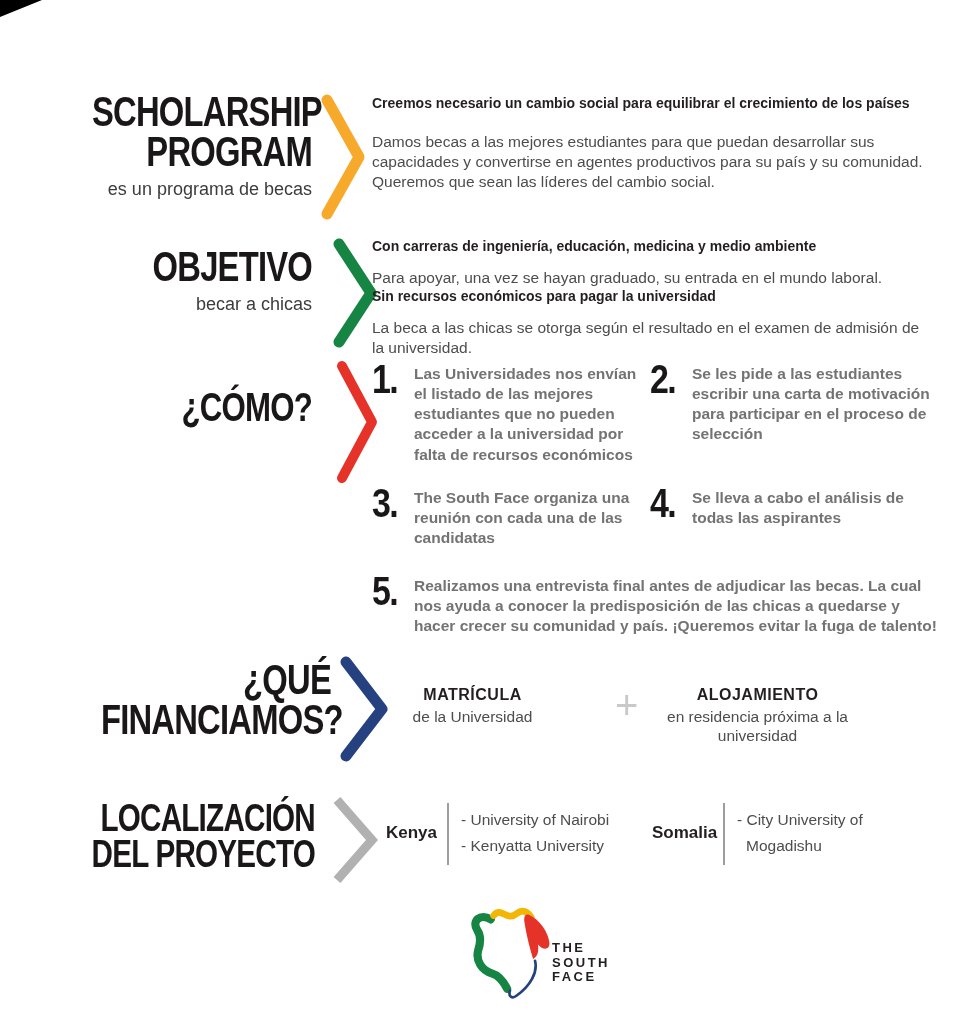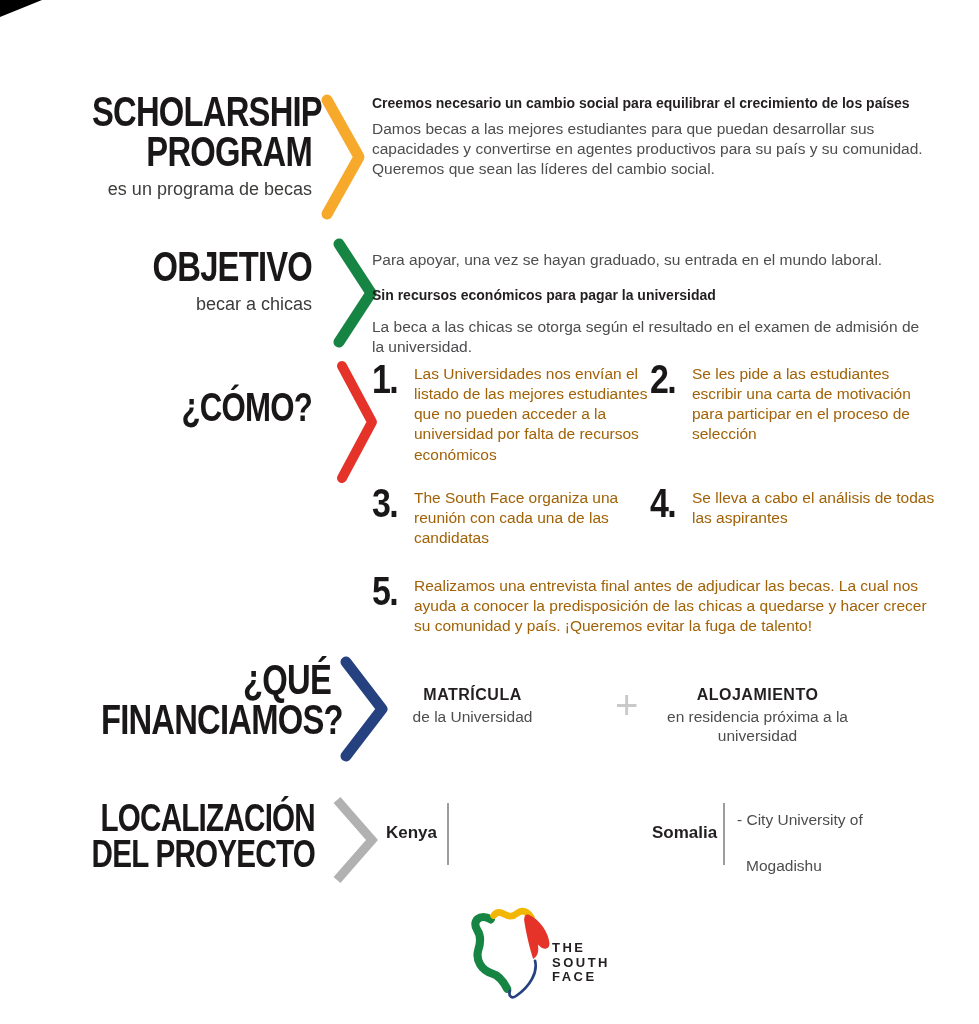--- a/index.html
+++ b/index.html
@@ -36,35 +36,35 @@
   .body-txt{font-size:15.5px;color:#4d4d4f;line-height:1.3;margin-top:12px;}
   .chev{display:block;}
   
   .step{display:flex;align-items:flex-start;}
   .step-num{
     font-weight:bold;color:#1a1718;font-size:40px;line-height:0.85;
     letter-spacing:-2px;
     transform:scaleX(0.85);transform-origin:0 0;
     flex:0 0 42px;
   }
-  .step-txt{font-size:15.5px;color:#a16207;line-height:1.3;padding-top:2px;}
+  .step-txt{font-size:15.5px;color:#737373;line-height:1.3;padding-top:2px;font-weight:bold;}
   
   .fin-item{text-align:center;}
   .fin-title{font-size:16px;font-weight:bold;color:#231f20;letter-spacing:0.5px;}
   .fin-sub{font-size:15.5px;color:#4d4d4f;line-height:1.25;margin-top:3px;}
   .plus{
     font-size:40px;color:#c9c9c9;font-weight:400;line-height:1;
     font-family:"Liberation Sans",sans-serif;
   }
   
   .country{font-size:17px;font-weight:bold;color:#231f20;}
   .vdiv{width:1.5px;background:#9d9d9d;}
   .uni-list{font-size:15.5px;color:#4d4d4f;line-height:1.65;}
   .uni-line{display:block;}
-  .uni-line.indent{padding-left:9px;margin-top:20px;}
+  .uni-line.indent{padding-left:9px;}
   
   .logo-text{
     font-size:13px;font-weight:bold;color:#231f20;
     letter-spacing:2.5px;line-height:1.12;
   }
   .logo-text span{display:block;}
 </style>
 </head>
 <body>
 
@@ -77,35 +77,36 @@
       <span class="tl">SCHOLARSHIP</span>
       <span class="tl">PROGRAM</span>
     </div>
     <div class="title-sub">es un programa de becas</div>
   </div>
   <svg class="abs chev" style="left:318px;top:92px;" width="50" height="130" viewBox="0 0 50 130">
     <path d="M9,8 L41,65 L9,122" fill="none" stroke="#f7a92b" stroke-width="11" stroke-linecap="round" stroke-linejoin="round"></path>
   </svg>
   <div class="abs" style="left:372px;top:95px;width:552px;">
     <div class="h-bold">Creemos necesario un cambio social para equilibrar el crecimiento de los países</div>
-    <div class="body-txt" style="margin-top:6px;">Damos becas a las mejores estudiantes para que puedan desarrollar sus capacidades y convertirse en agentes productivos para su país y su comunidad. Queremos que sean las líderes del cambio social.</div>
+    <div class="body-txt" style="margin-top:19px;">Damos becas a las mejores estudiantes para que puedan desarrollar sus capacidades y convertirse en agentes productivos para su país y su comunidad. Queremos que sean las líderes del cambio social.</div>
   </div>
 
   <div class="abs left-col" style="left:30px;top:247px;width:282px;">
     <div class="big-title" style="font-size:42px;">
       <span class="tl">OBJETIVO</span>
     </div>
     <div class="title-sub">becar a chicas</div>
   </div>
   <svg class="abs chev" style="left:330px;top:237px;" width="50" height="112" viewBox="0 0 50 112">
     <path d="M9,7 L41,56 L9,105" fill="none" stroke="#168442" stroke-width="11" stroke-linecap="round" stroke-linejoin="round"></path>
   </svg>
   <div class="abs" style="left:372px;top:238px;width:552px;">
+    <div class="h-bold">Con carreras de ingeniería, educación, medicina y medio ambiente</div>
     <div class="body-txt">Para apoyar, una vez se hayan graduado, su entrada en el mundo laboral.</div>
-    <div class="h-bold" style="margin-top:17px;">Sin recursos económicos para pagar la universidad</div>
+    <div class="h-bold" style="">Sin recursos económicos para pagar la universidad</div>
     <div class="body-txt">La beca a las chicas se otorga según el resultado en el examen de admisión de la universidad.</div>
   </div>
 
   <div class="abs left-col" style="left:30px;top:388px;width:282px;">
     <div class="big-title" style="font-size:40px;">
       <span class="tl">¿CÓMO?</span>
     </div>
   </div>
   <svg class="abs chev" style="left:334px;top:359px;" width="46" height="126" viewBox="0 0 46 126">
     <path d="M8,7 L38,63 L8,119" fill="none" stroke="#e6332a" stroke-width="10" stroke-linecap="round" stroke-linejoin="round"></path>
@@ -156,20 +157,24 @@
       <span class="tl">LOCALIZACIÓN</span>
       <span class="tl">DEL PROYECTO</span>
     </div>
   </div>
   <svg class="abs chev" style="left:330px;top:795px;" width="48" height="90" viewBox="0 0 48 90">
     <path d="M7,5 L42,45 L7,85" fill="none" stroke="#b1b1b1" stroke-width="9" stroke-linecap="butt" stroke-linejoin="miter"></path>
   </svg>
 
   <div class="abs country" style="left:386px;top:823px;">Kenya</div>
   <div class="abs vdiv" style="left:447px;top:803px;height:62px;"></div>
+  <div class="abs uni-list" style="left:461px;top:807px;">
+    <span class="uni-line">- University of Nairobi</span>
+    <span class="uni-line">- Kenyatta University</span>
+  </div>
 
   <div class="abs country" style="left:652px;top:823px;">Somalia</div>
   <div class="abs vdiv" style="left:723px;top:803px;height:62px;"></div>
   <div class="abs uni-list" style="left:737px;top:807px;">
     <span class="uni-line">- City University of</span>
     <span class="uni-line indent">Mogadishu</span>
   </div>
 
   <svg class="abs" style="left:466px;top:903px;" width="88" height="106" viewBox="0 0 90 110">
 

